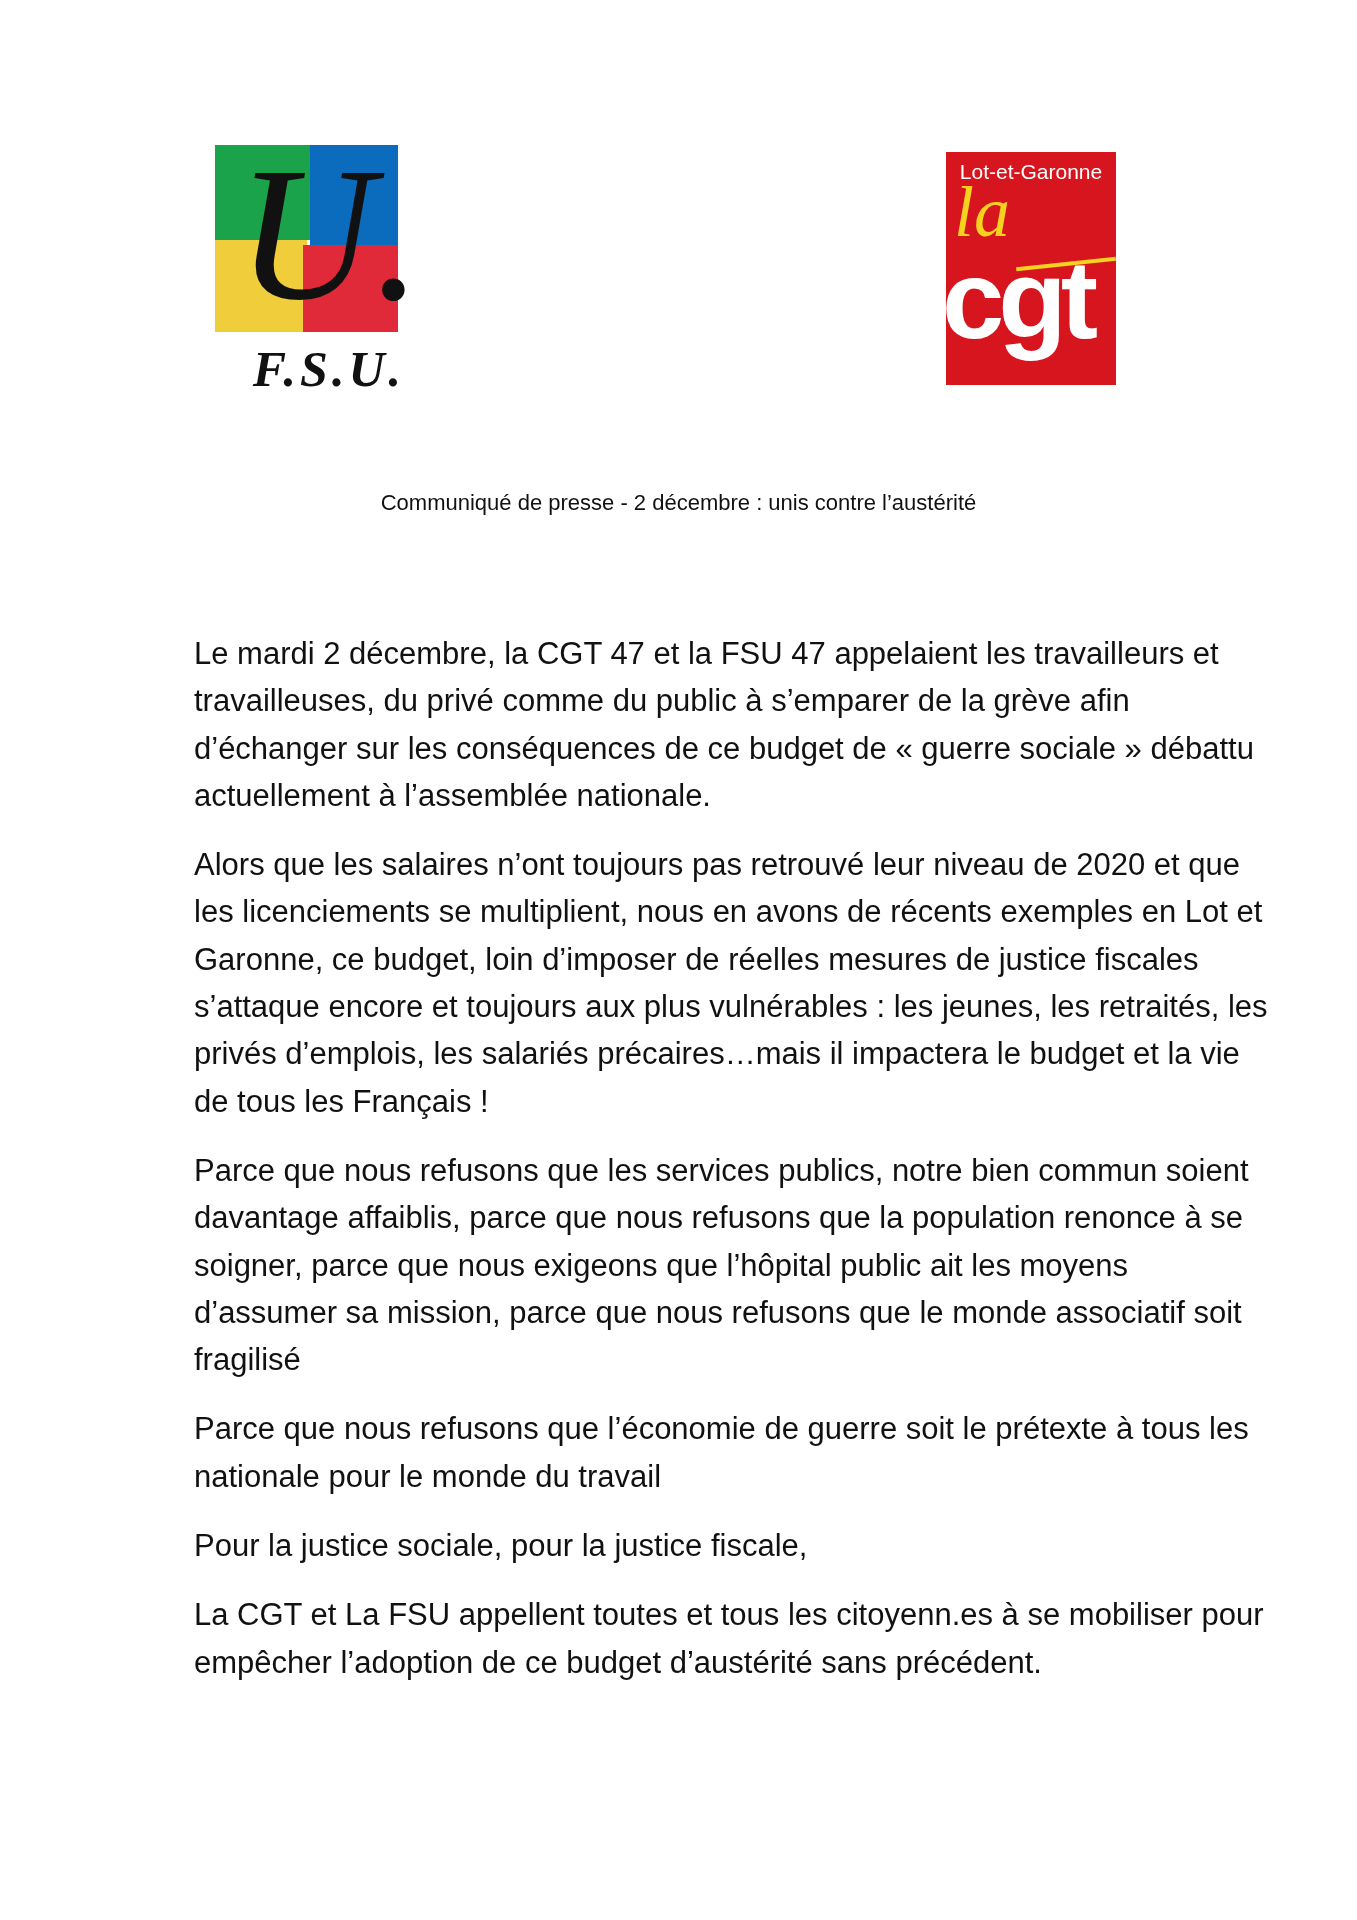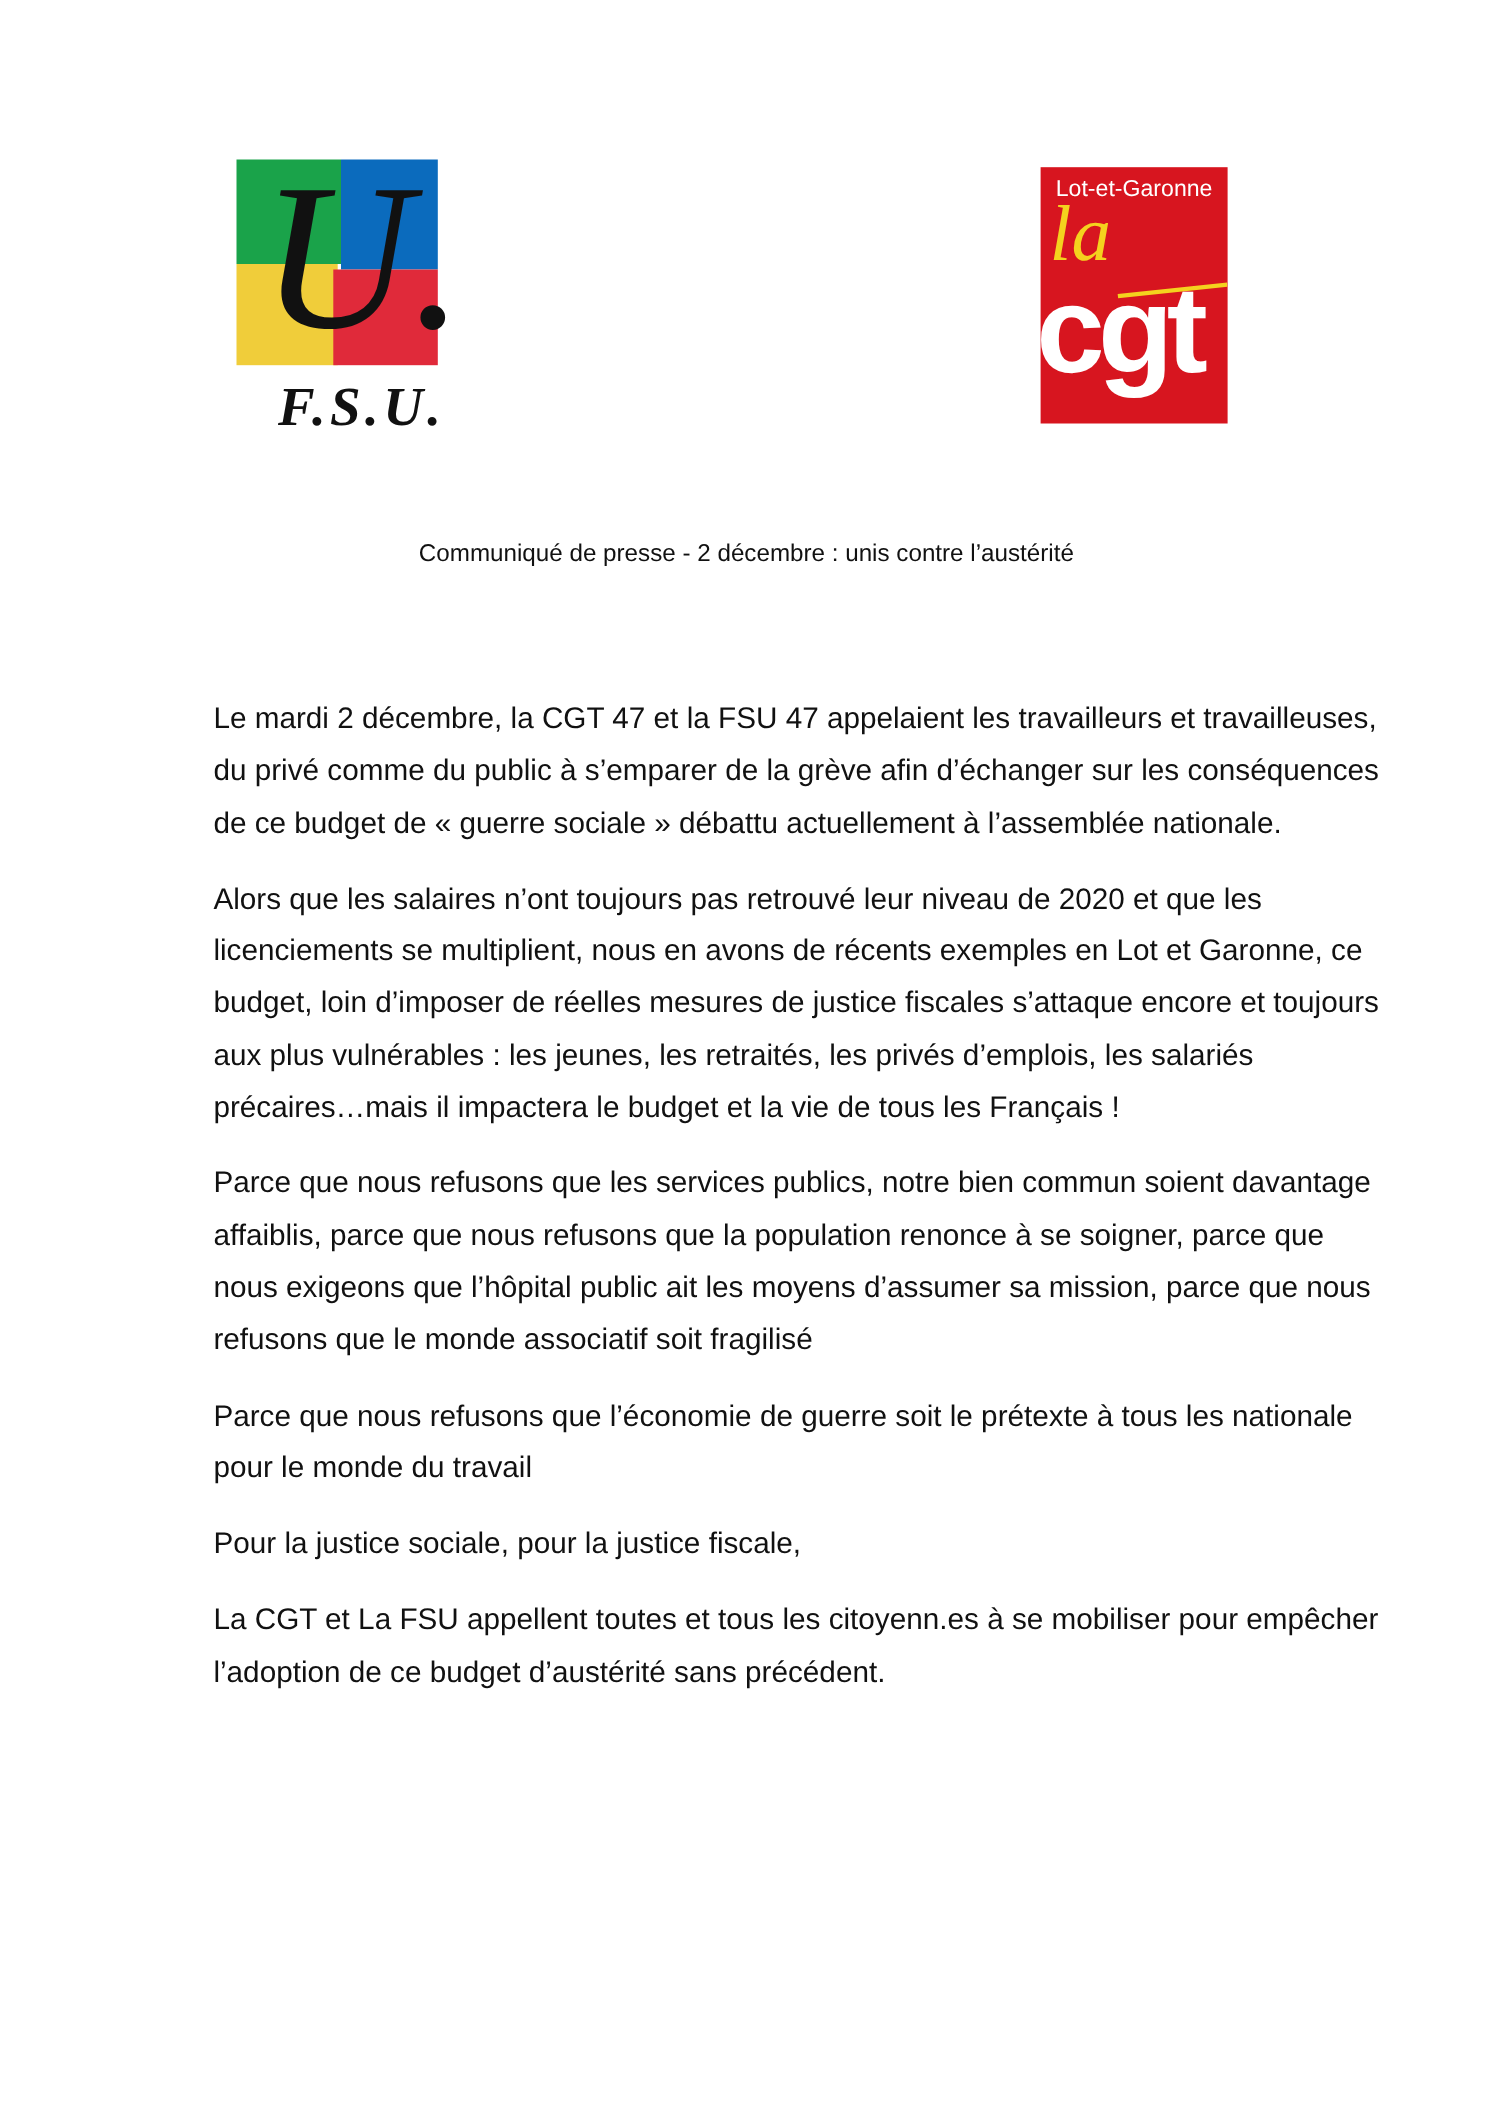--- a/index.html
+++ b/index.html
@@ -12,21 +12,21 @@
   .q-yellow { left:0; top:95px; width:92px; height:92px; background:#f0cd3a; }
   .q-red { left:88px; top:100px; width:95px; height:87px; background:#e02a3a; }
   .u-letter { position:absolute; left:22px; top:-6px; width:150px; text-align:center; font-family:"Liberation Serif", serif; font-style:italic; font-size:190px; line-height:190px; color:#111; }
   .fsu-text { position:absolute; left:0; top:205px; width:200px; text-align:right; font-family:"Liberation Serif", serif; font-style:italic; font-weight:bold; font-size:50px; letter-spacing:4px; color:#111; }
   .cgt-logo { position:absolute; left:946px; top:152px; width:170px; height:233px; background:#d7151f; overflow:hidden; }
   .cgt-region { position:absolute; top:8px; left:0; width:170px; text-align:center; color:#fff; font-size:21px; }
   .cgt-la { position:absolute; top:24px; left:8px; color:#f4d21e; font-family:"Liberation Serif", serif; font-style:italic; font-size:72px; line-height:72px; }
   .cgt-line { position:absolute; top:110px; left:70px; width:100px; height:4px; background:#f4d21e; transform:rotate(-6deg); }
   .cgt-word { position:absolute; top:88px; left:-4px; color:#fff; font-weight:bold; font-size:112px; line-height:120px; letter-spacing:-6px; }
   .title { position:absolute; left:0; top:490px; width:1357px; text-align:center; font-size:22px; }
-  .body { position:absolute; left:194px; top:630px; width:1075px; font-size:27px; line-height:47.3px; }
+  .body { position:absolute; left:194px; top:630px; width:1075px; font-size:31px; line-height:47.3px; }
   .body p { margin:0 0 22px 0; }
 </style>
 </head>
 <body>
 
 <div class="fsu-logo">
   <div class="fsu-square">
     <div class="q q-green"></div>
     <div class="q q-blue"></div>
     <div class="q q-yellow"></div>

